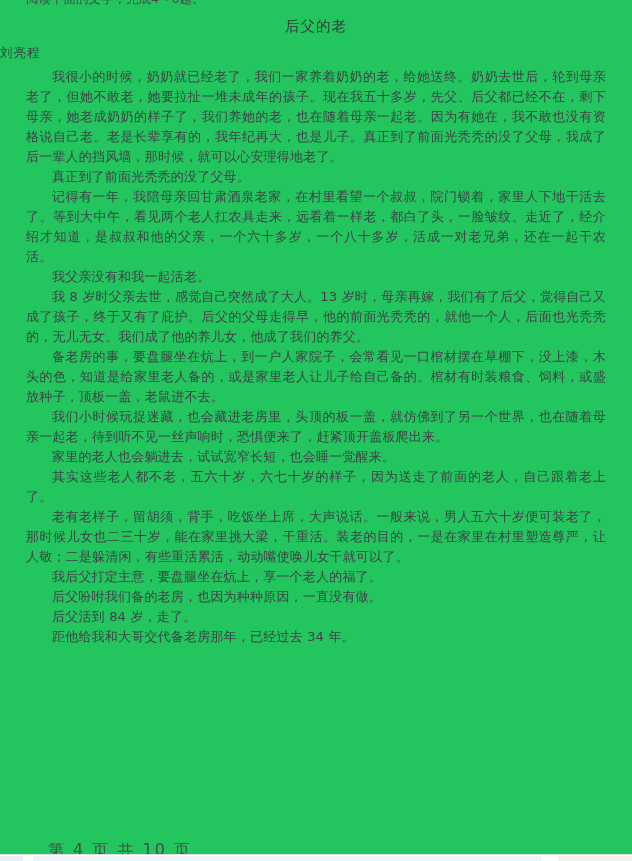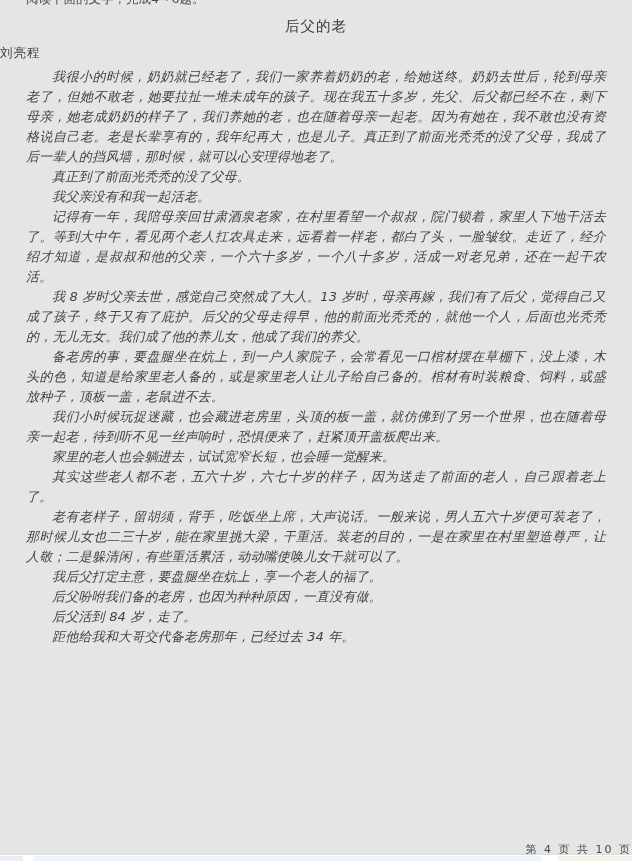--- a/index.html
+++ b/index.html
@@ -4,21 +4,21 @@
 <style>
   html, body {
     margin: 0;
     padding: 0;
     background: #f7f7f5;
   }
   .page {
     position: relative;
     width: 632px;
     height: 861px;
-    background: #e5e5e5;
+    background: #22c55e;
     overflow: hidden;
     font-family: "DejaVu Sans", "Liberation Sans", sans-serif;
     color: #3e3e43;
   }
   .scan {
     filter: blur(0.3px);
   }
   
   .clip-top {
     height: 9px;
@@ -43,43 +43,43 @@
   }
   .doc-author {
     font-size: 12.5px;
     line-height: 20px;
     margin-top: 7px;
     letter-spacing: 1px;
     color: #3e3e43;
   }
   .body-text {
     padding: 4px 26px 0 26px;
-    font-style: italic;
   }
   .body-text p.para {
     margin: 0;
     font-size: 13px;
     line-height: 20px;
     text-indent: 2em;
     text-align: justify;
     letter-spacing: 0.2px;
     color: #414147;
   }
   .page-footer {
     position: absolute;
     left: 0;
     right: 0;
     bottom: 4px;
     height: 14px;
     overflow: hidden;
-    text-align: right;
-    font-size: 11px;
+    text-align: left;
+    font-size: 16px;
     line-height: 14px;
     color: #4a4a50;
     letter-spacing: 2px;
+    padding-left: 48px;
   }
   
   .bottom-divider {
     position: absolute;
     left: 0;
     right: 0;
     bottom: 6px;
     height: 1px;
     background: #dcdcda;
   }
@@ -109,22 +109,22 @@
       <span class="clip-inner">阅读下面的文字，完成4～6题。</span>
     </div>
 
     <div class="doc-title">后父的老</div>
 
     <div class="doc-author">刘亮程</div>
 
     <div class="body-text">
         <p class="para">我很小的时候，奶奶就已经老了，我们一家养着奶奶的老，给她送终。奶奶去世后，轮到母亲老了，但她不敢老，她要拉扯一堆未成年的孩子。现在我五十多岁，先父、后父都已经不在，剩下母亲，她老成奶奶的样子了，我们养她的老，也在随着母亲一起老。因为有她在，我不敢也没有资格说自己老。老是长辈享有的，我年纪再大，也是儿子。真正到了前面光秃秃的没了父母，我成了后一辈人的挡风墙，那时候，就可以心安理得地老了。</p>
         <p class="para">真正到了前面光秃秃的没了父母。</p>
+        <p class="para">记得有一年，我陪母亲回甘肃酒泉老家，在村里看望一个叔叔，院门锁着，家里人下地干活去了。等到大中午，看见两个老人扛农具走来，远看着一样老，都白了头，一脸皱纹。走近了，经介绍才知道，是叔叔和他的父亲，一个六十多岁，一个八十多岁，活成一对老兄弟，还在一起干农活。</p>
         <p class="para">我父亲没有和我一起活老。</p>
-        <p class="para">记得有一年，我陪母亲回甘肃酒泉老家，在村里看望一个叔叔，院门锁着，家里人下地干活去了。等到大中午，看见两个老人扛农具走来，远看着一样老，都白了头，一脸皱纹。走近了，经介绍才知道，是叔叔和他的父亲，一个六十多岁，一个八十多岁，活成一对老兄弟，还在一起干农活。</p>
         <p class="para">我 8 岁时父亲去世，感觉自己突然成了大人。13 岁时，母亲再嫁，我们有了后父，觉得自己又成了孩子，终于又有了庇护。后父的父母走得早，他的前面光秃秃的，就他一个人，后面也光秃秃的，无儿无女。我们成了他的养儿女，他成了我们的养父。</p>
         <p class="para">备老房的事，要盘腿坐在炕上，到一户人家院子，会常看见一口棺材摆在草棚下，没上漆，木头的色，知道是给家里老人备的，或是家里老人让儿子给自己备的。棺材有时装粮食、饲料，或盛放种子，顶板一盖，老鼠进不去。</p>
         <p class="para">我们小时候玩捉迷藏，也会藏进老房里，头顶的板一盖，就仿佛到了另一个世界，也在随着母亲一起老，待到听不见一丝声响时，恐惧便来了，赶紧顶开盖板爬出来。</p>
         <p class="para">家里的老人也会躺进去，试试宽窄长短，也会睡一觉醒来。</p>
         <p class="para">其实这些老人都不老，五六十岁，六七十岁的样子，因为送走了前面的老人，自己跟着老上了。</p>
         <p class="para">老有老样子，留胡须，背手，吃饭坐上席，大声说话。一般来说，男人五六十岁便可装老了，那时候儿女也二三十岁，能在家里挑大梁，干重活。装老的目的，一是在家里在村里塑造尊严，让人敬；二是躲清闲，有些重活累活，动动嘴使唤儿女干就可以了。</p>
         <p class="para">我后父打定主意，要盘腿坐在炕上，享一个老人的福了。</p>
         <p class="para">后父吩咐我们备的老房，也因为种种原因，一直没有做。</p>
         <p class="para">后父活到 84 岁，走了。</p>
         <p class="para">距他给我和大哥交代备老房那年，已经过去 34 年。</p>

